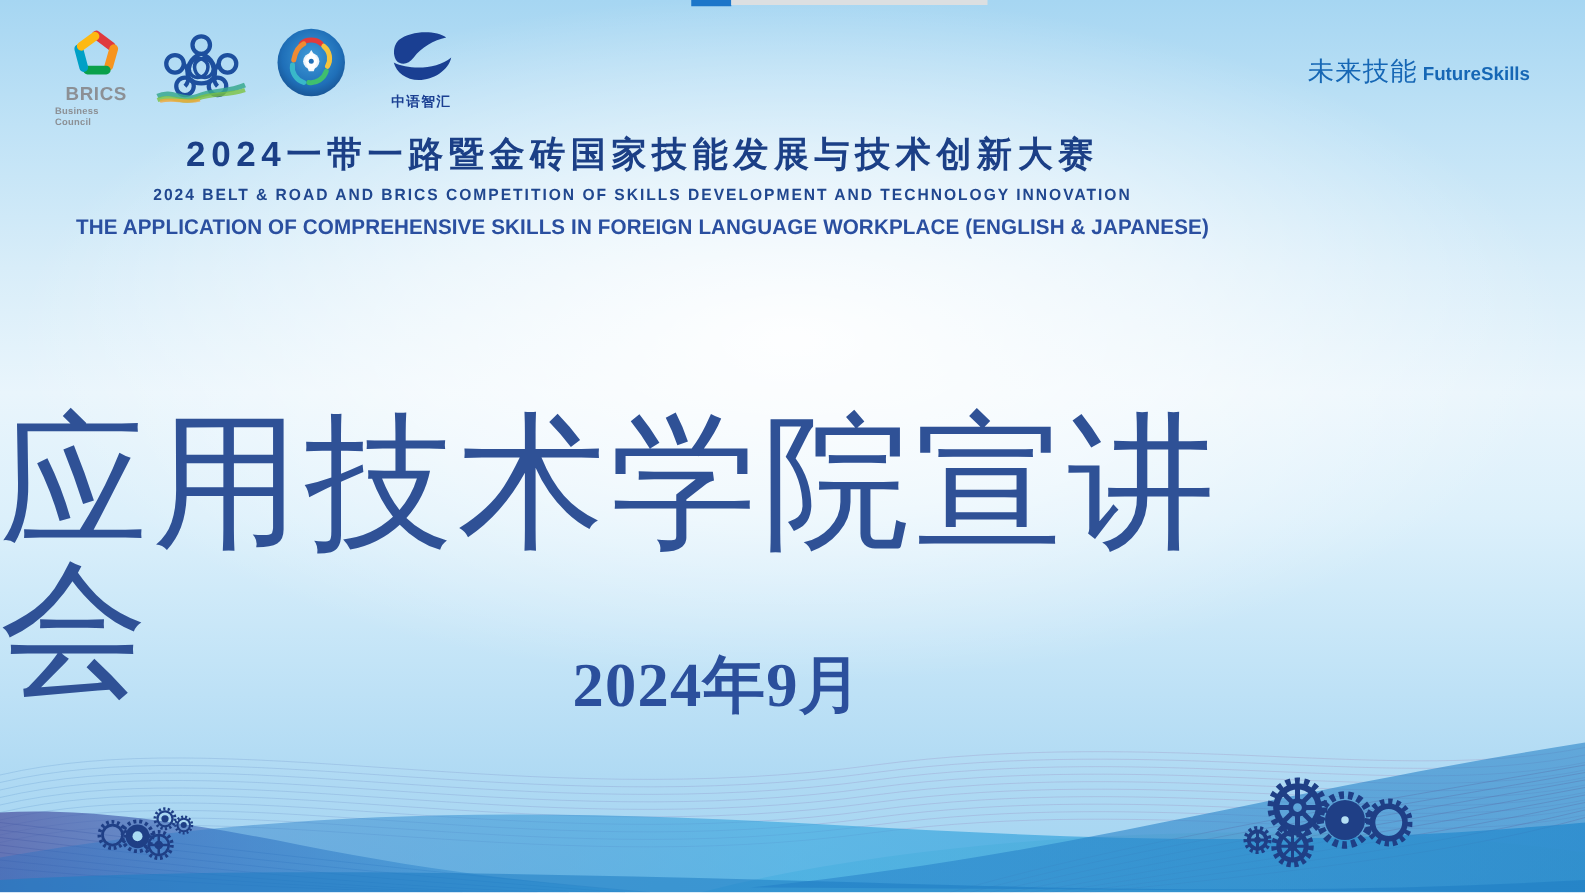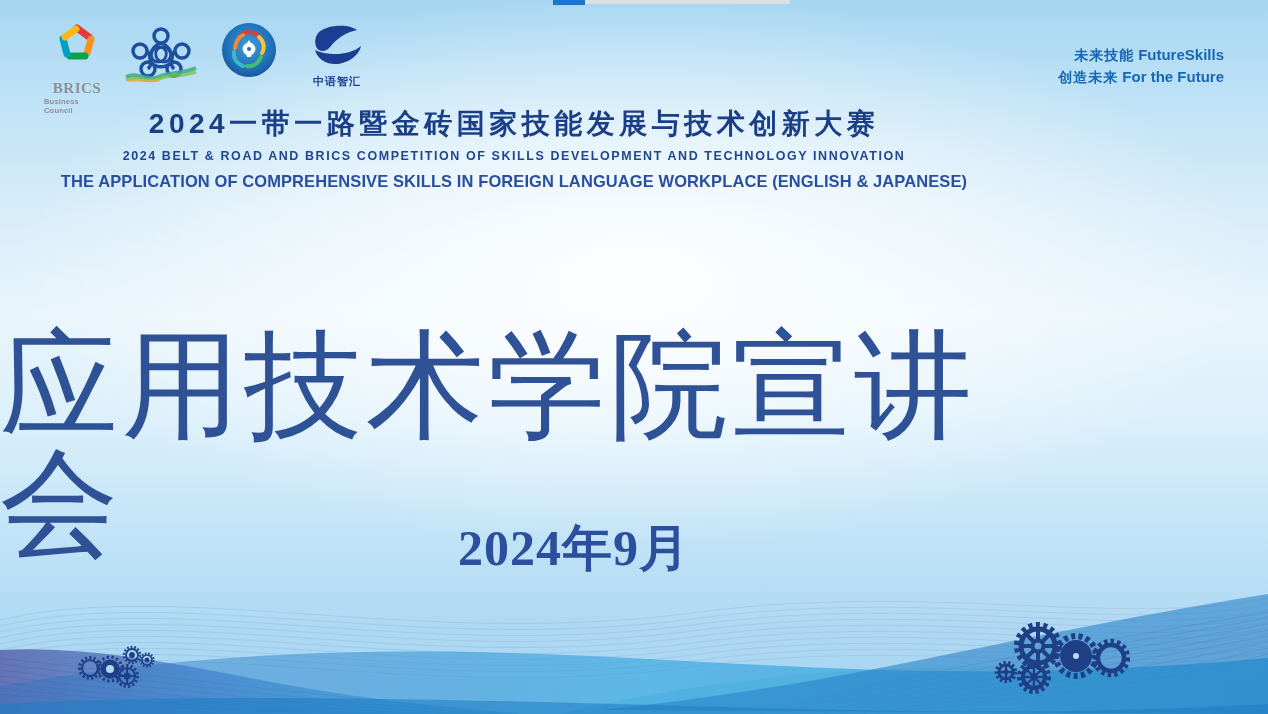--- a/index.html
+++ b/index.html
@@ -56,22 +56,22 @@
   
   .futureskills {
     position: absolute;
     top: 44px; right: 44px;
     text-align: right;
     color: #1b5fa8;
     line-height: 1.35;
   }
   .fs-line { white-space: nowrap; }
   .fs-cn {
-    font-size: 14px;
-    font-weight: bold;
+    font-size: 21px;
+    font-weight: normal;
     letter-spacing: 1px;
     color: #1667b5;
   }
   .fs-en {
     font-size: 15px;
     font-weight: bold;
     color: #1667b5;
     margin-left: 4px;
   }
 
@@ -313,21 +313,21 @@
       <svg width="50" height="44" viewBox="0 0 50 44">
         <g fill="none" stroke-width="7" stroke-linecap="round">
           <path d="M25 6 L37 15" stroke="#e03a3e"></path>
           <path d="M39 17 L35 31" stroke="#f7941e"></path>
           <path d="M33 34 L18 34" stroke="#0aa14b"></path>
           <path d="M15 32 L11 17" stroke="#00a0c6"></path>
           <path d="M13 15 L24 7" stroke="#fdb913"></path>
         </g>
         <path d="M25 12 L31.5 21 L28.5 31 L21.5 31 L18.5 21 Z" fill="#9fd7ef" opacity="0.0"></path>
       </svg>
-      <div style="font-size:15px;font-weight:bold;color:#8c9095;letter-spacing:0.5px;margin-top:14px;font-family:Liberation Serif, serif;">BRICS</div>
+      <div style="font-size:15px;font-weight:bold;color:#8c9095;letter-spacing:0.5px;margin-top:1px;">BRICS</div>
       <div style="font-size:7.5px;font-weight:bold;color:#8c9095;letter-spacing:0.2px;">Business Council</div>
     </div>
 
     <div class="logo-cell">
       <svg width="74" height="62" viewBox="0 0 74 62">
         <g fill="none" stroke="#1d4f9e" stroke-width="3.4">
           <circle cx="37" cy="14" r="7"></circle>
           <circle cx="16" cy="29" r="7"></circle>
           <circle cx="58" cy="29" r="7"></circle>
           <circle cx="24" cy="47" r="7"></circle>
@@ -379,23 +379,20 @@
         <path d="M8 28 C20 34 42 34 54 24 C52 34 40 42 28 42 C18 42 10 36 8 28 Z" fill="#1a3f92"></path>
       </svg>
       <div style="font-size:11px;font-weight:bold;color:#1a3f92;letter-spacing:1px;margin-top:6px;">中语智汇</div>
     </div>
   </div>
 
   <div class="futureskills">
     <div class="fs-line">
       <span class="fs-cn">未来技能</span><span class="fs-en">FutureSkills</span>
     </div>
-    <div class="fs-line">
-      <span class="fs-cn">创造未来</span><span class="fs-en">For the Future</span>
-    </div>
   </div>
 
   <div class="titles">
     <div class="t-line1">2024一带一路暨金砖国家技能发展与技术创新大赛</div>
     <div class="t-line2">2024 BELT &amp; ROAD AND BRICS COMPETITION OF SKILLS DEVELOPMENT AND TECHNOLOGY INNOVATION</div>
     <div class="t-line4">THE APPLICATION OF COMPREHENSIVE SKILLS IN FOREIGN LANGUAGE WORKPLACE (ENGLISH &amp; JAPANESE)</div>
   </div>
 
   <div class="main-title">应用技术学院宣讲会</div>
 

